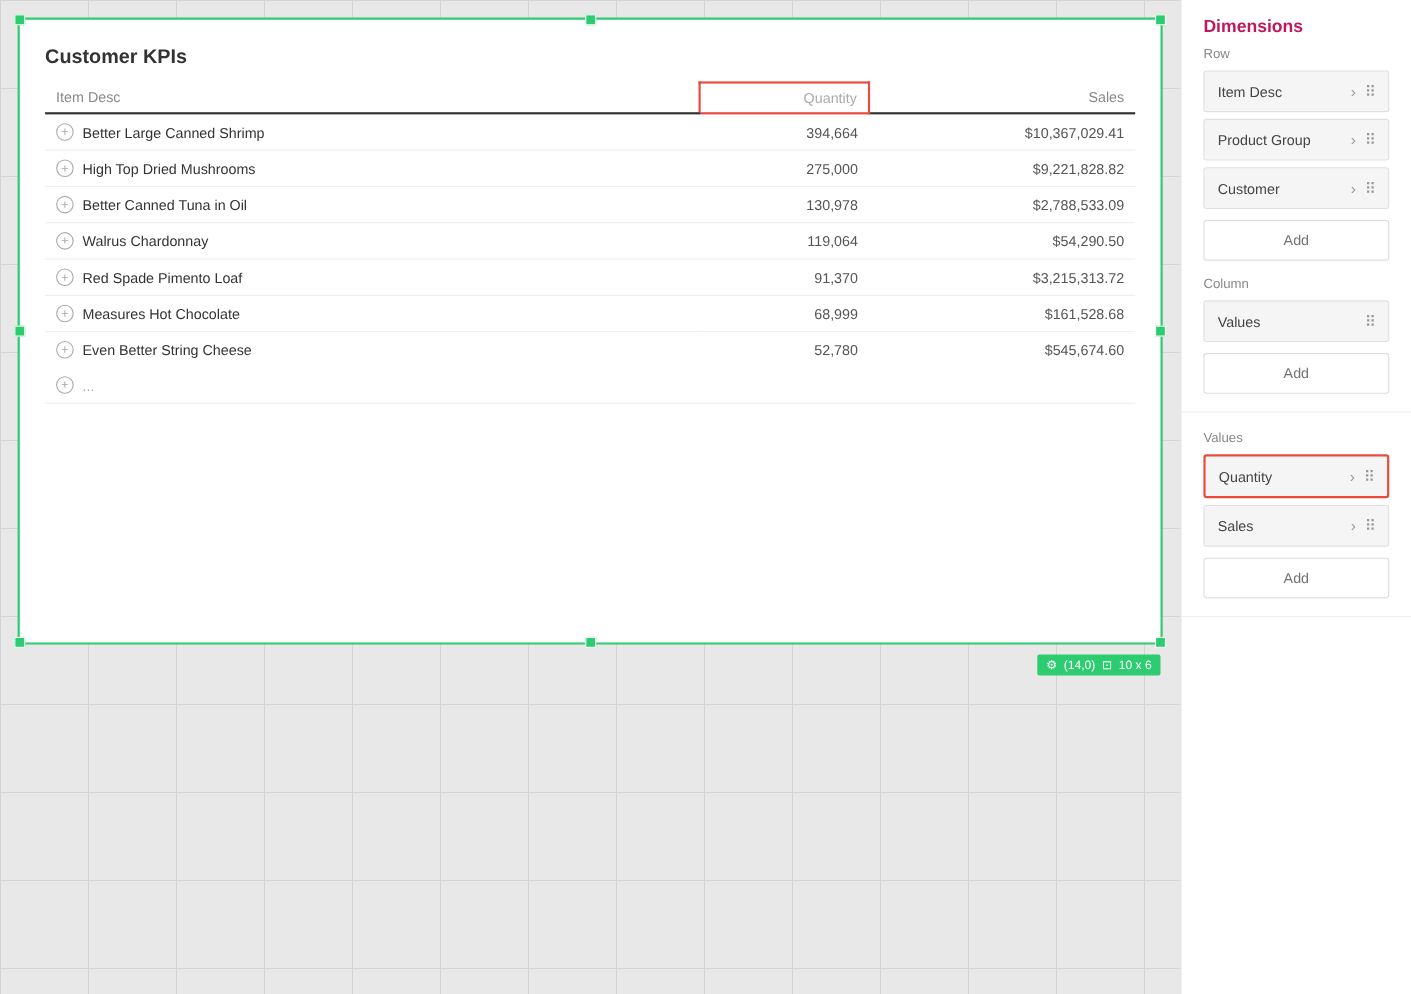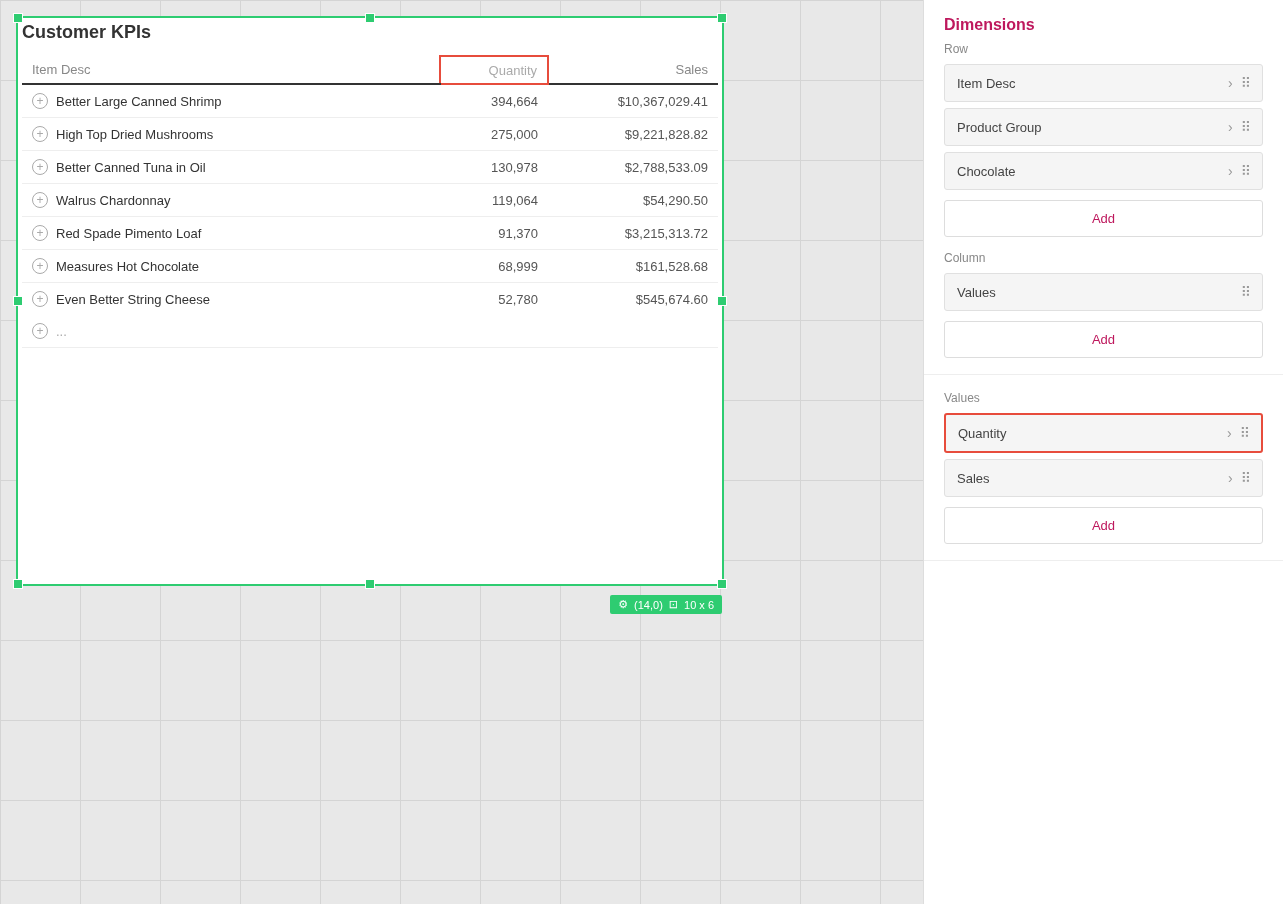--- a/index.html
+++ b/index.html
@@ -24,23 +24,23 @@
       pointer-events: none;
     }
 
     
     .widget-container {
       position: relative;
       z-index: 10;
       background: white;
       border: 2px solid #2ecc71;
       border-radius: 2px;
-      width: 708px;
+      width: 1041px;
       min-height: 570px;
-      padding: 4px;
+      padding: 23px;
     }
 
     
     .resize-handle {
       position: absolute;
       width: 10px;
       height: 10px;
       background: #2ecc71;
       border: 1px solid white;
       z-index: 20;
@@ -206,21 +206,21 @@
       font-size: 14px;
       letter-spacing: -1px;
     }
 
     .add-button {
       width: 100%;
       padding: 10px;
       background: white;
       border: 1px solid #ddd;
       border-radius: 3px;
-      color: #be185d;
+      color: #737373;
       font-size: 13px;
       cursor: pointer;
       margin-top: 4px;
     }
 
     
     .measure-item-highlighted {
       display: flex;
       align-items: center;
       justify-content: space-between;
@@ -388,21 +388,21 @@
     <div class="dimension-item">
       <span class="dimension-item-label">Product Group</span>
       <div class="dimension-item-right">
         <span class="chevron-icon">›</span>
         <span class="grid-icon">⠿</span>
       </div>
     </div>
 
     
     <div class="dimension-item">
-      <span class="dimension-item-label">Chocolate</span>
+      <span class="dimension-item-label">Customer</span>
       <div class="dimension-item-right">
         <span class="chevron-icon">›</span>
         <span class="grid-icon">⠿</span>
       </div>
     </div>
 
     <button class="add-button">Add</button>
 
     
     <div class="section-subtitle" style="margin-top:14px;">Column</div>

